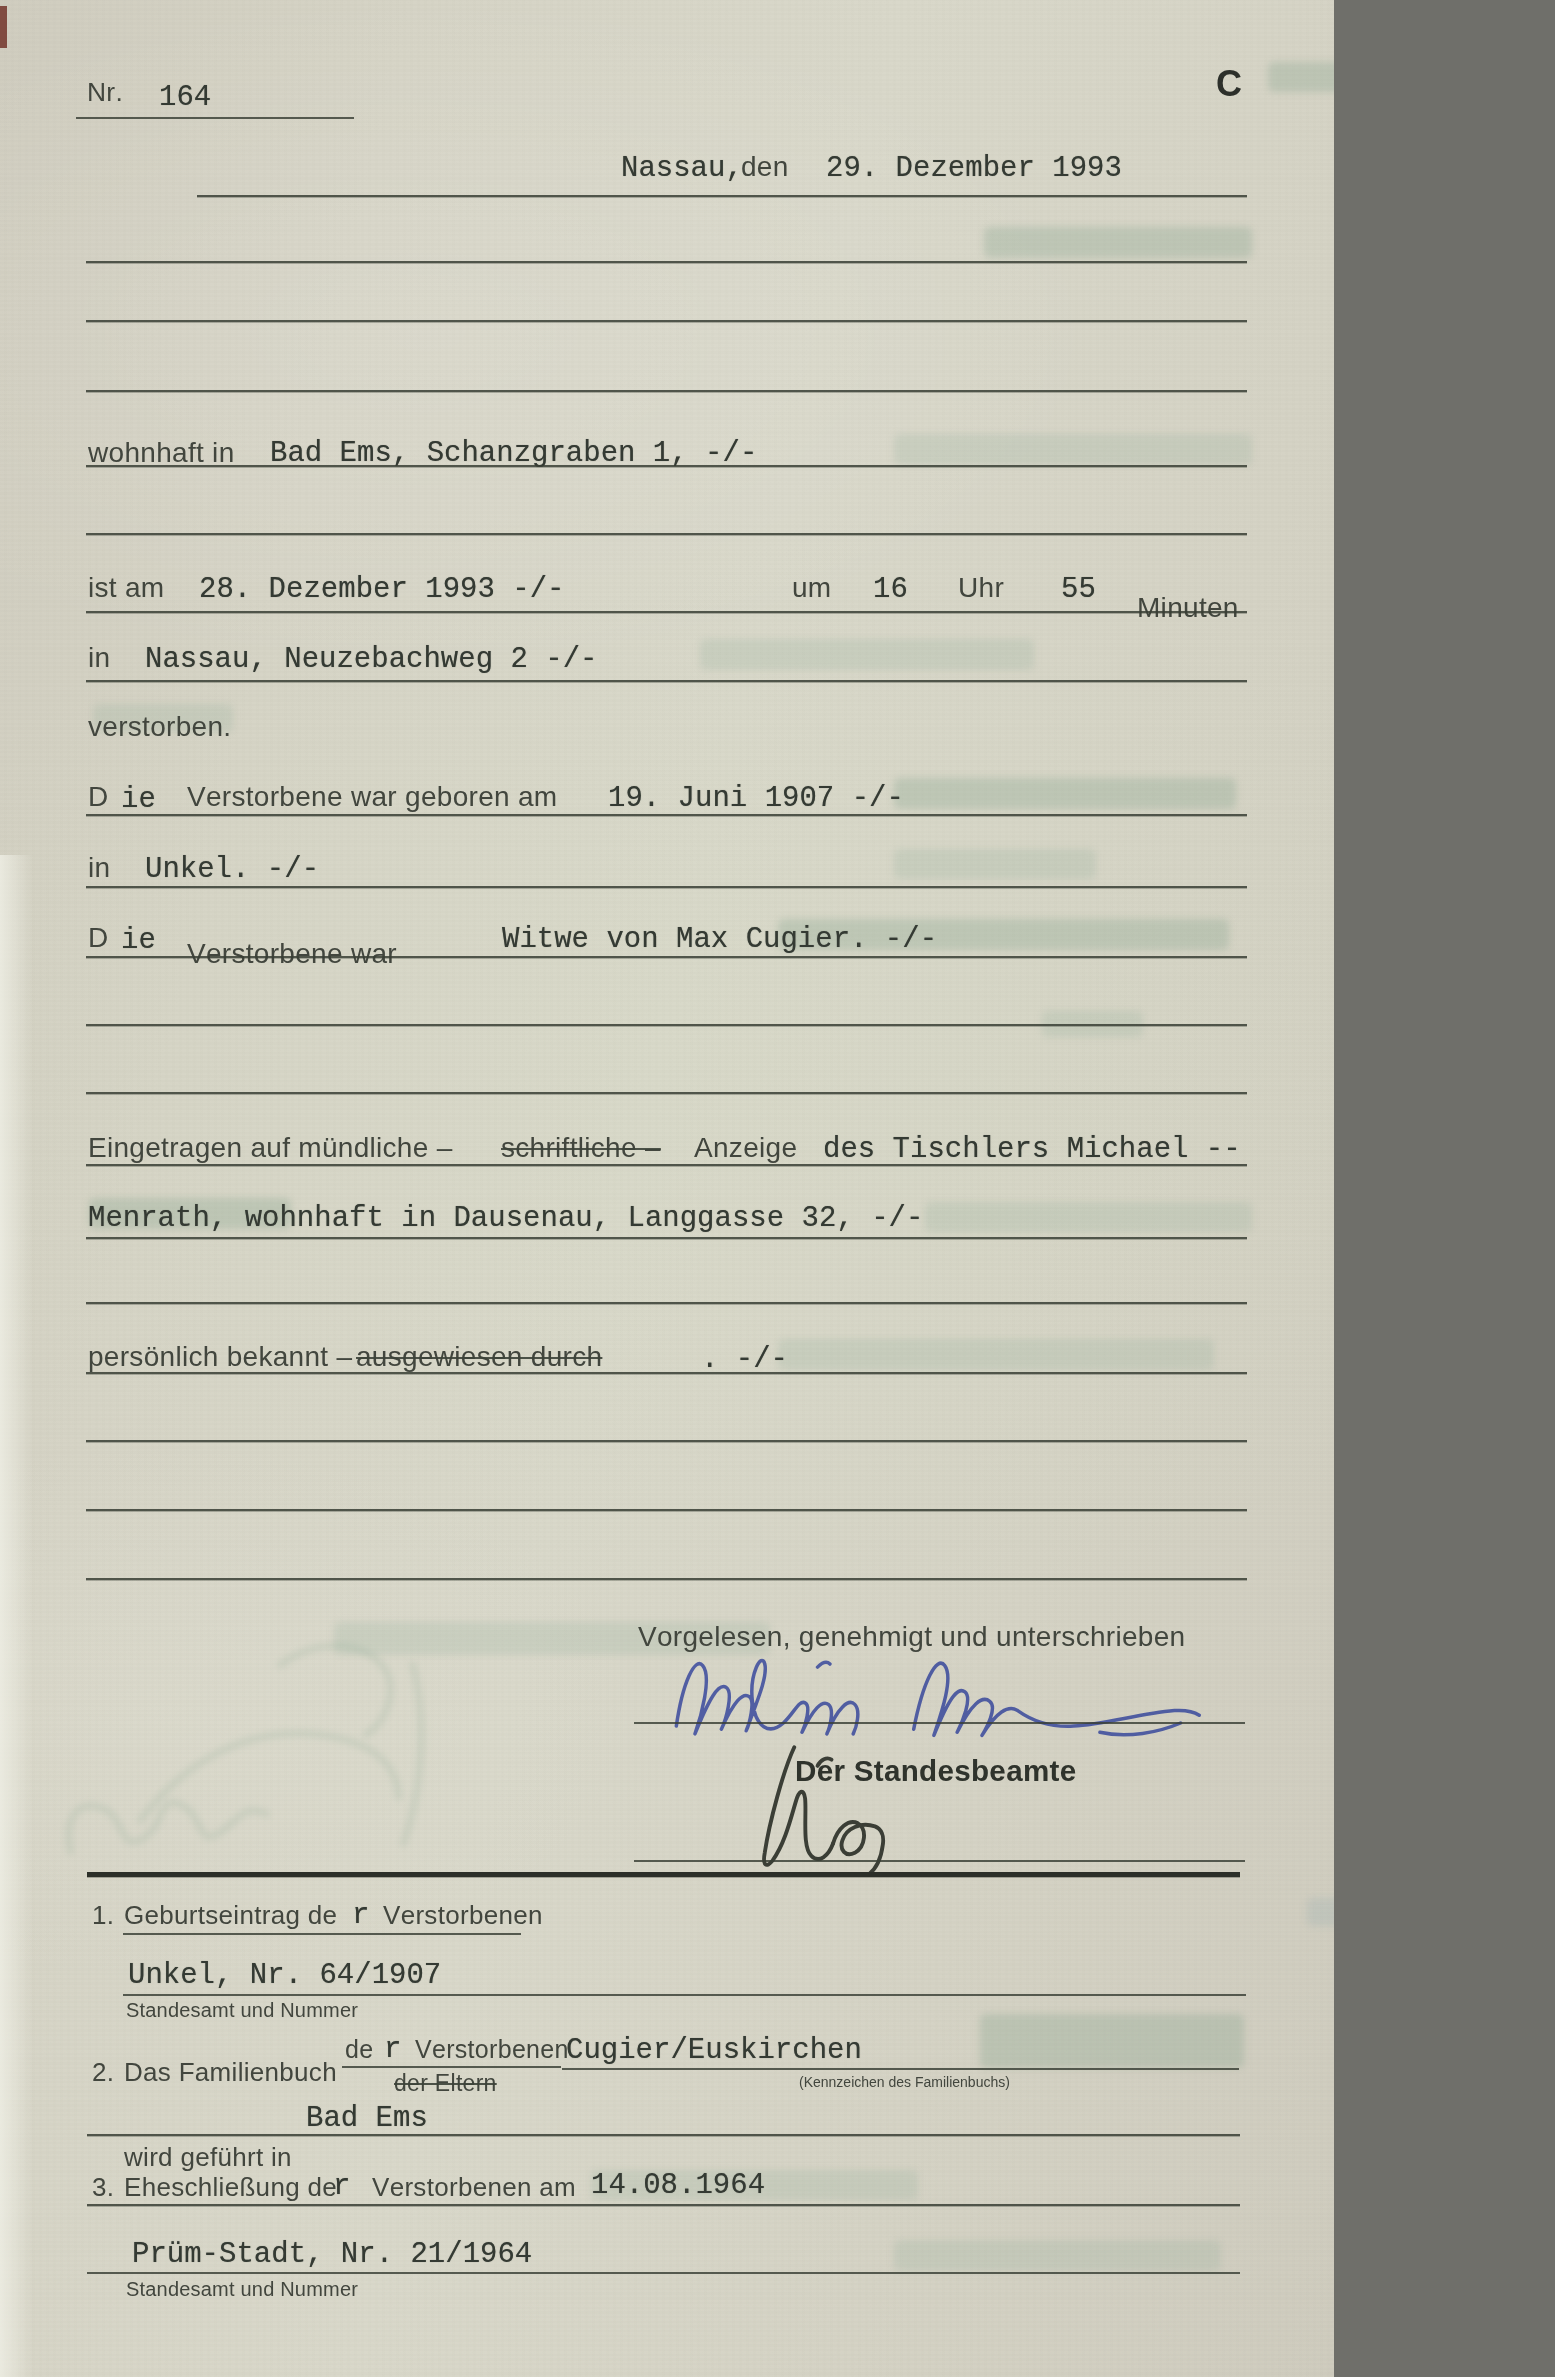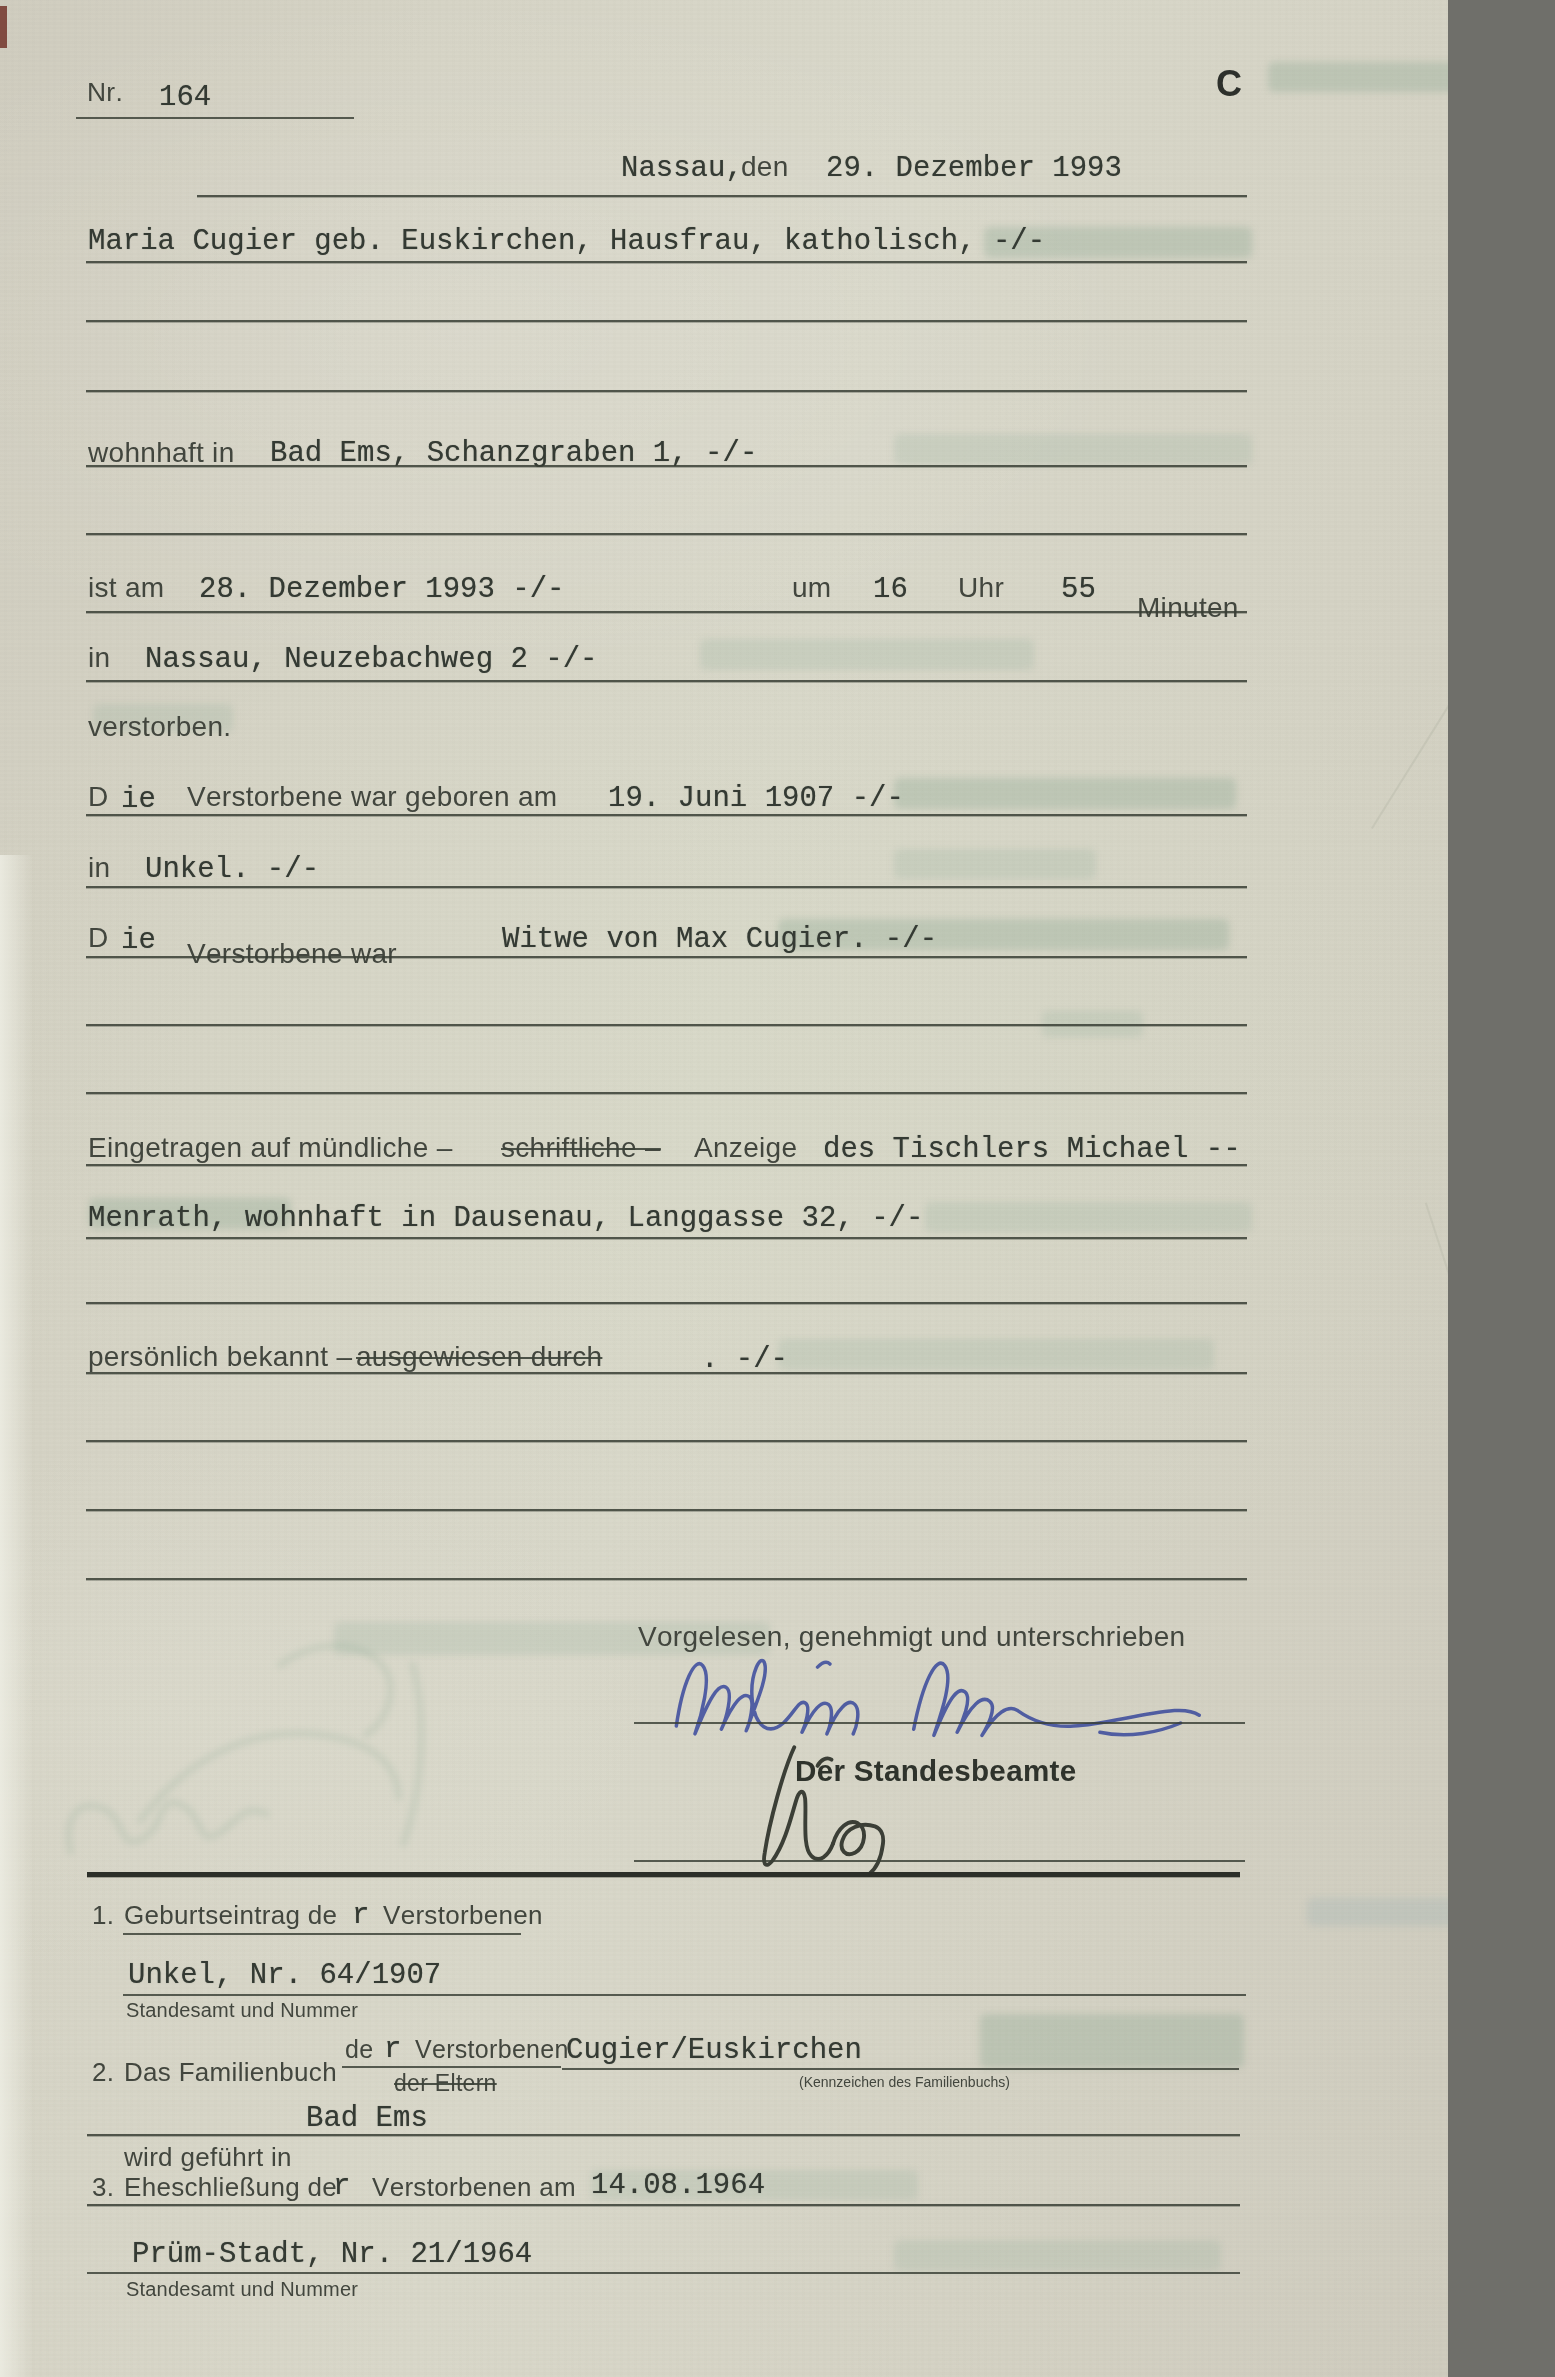--- a/index.html
+++ b/index.html
@@ -1,18 +1,18 @@
 <!DOCTYPE html>
 <html lang="de" style="font-size:12.4px"><head>
 <meta charset="utf-8">
 <title>Sterbeeintrag Nr. 164</title>
 <style>
   html,body{margin:0;padding:0;background:#6f6f6a;}
   .paper{
-    position:relative;width:1448px;height:2377px;overflow:hidden;
+    position:relative;width:1334px;height:2377px;overflow:hidden;
     background:
       radial-gradient(1089px 544px at 32% 14%, rgba(255,255,255,.10), transparent 65%),
       radial-gradient(1322px 778px at 55% 45%, rgba(214,218,198,.35), transparent 72%),
       radial-gradient(700px 389px at 12% 72%, rgba(228,228,216,.25), transparent 70%),
       linear-gradient(103deg,#cfccbe 0%,#d5d3c5 22%,#d8d7c9 48%,#d4d2c4 74%,#cecbbd 100%);
     font-kerning:none;
   }
   .paper::before{ 
     content:"";position:absolute;inset:0;pointer-events:none;opacity:.5;
     background:
@@ -85,21 +85,20 @@
   <span class="printed" style="left:87px;top:79px;font-size:26.4px;">Nr.</span>
   <span class="typed" style="left:159px;top:83px;">164</span>
   <div class="rule thin" style="left:76px;top:117px;width:278px;"></div>
   <span class="printed bold fs46" style="left:1216px;top:65px;color:#2d302b;">C</span>
 
   <span class="typed" style="left:621px;top:154px;">Nassau,</span>
   <span class="printed" style="left:741px;top:152px;">den</span>
   <span class="typed" style="left:826px;top:154px;">29. Dezember 1993</span>
   <div class="rule" style="left:197px;top:195px;width:1050px;"></div>
 
-  <span class="typed" style="left:88px;top:227px;">Maria Cugier geb. Euskirchen, Hausfrau, katholisch, -/-</span>
   <div class="rule" style="left:86px;top:261px;width:1161px;"></div>
   <div class="rule" style="left:86px;top:320px;width:1161px;"></div>
   <div class="rule" style="left:86px;top:390px;width:1161px;"></div>
 
   <span class="printed" style="left:88px;top:438px;">wohnhaft in</span>
   <span class="typed" style="left:270px;top:439px;">Bad Ems, Schanzgraben 1, -/-</span>
   <div class="rule" style="left:86px;top:465px;width:1161px;"></div>
   <div class="rule" style="left:86px;top:533px;width:1161px;"></div>
 
   <span class="printed" style="left:88px;top:573px;">ist am</span>

